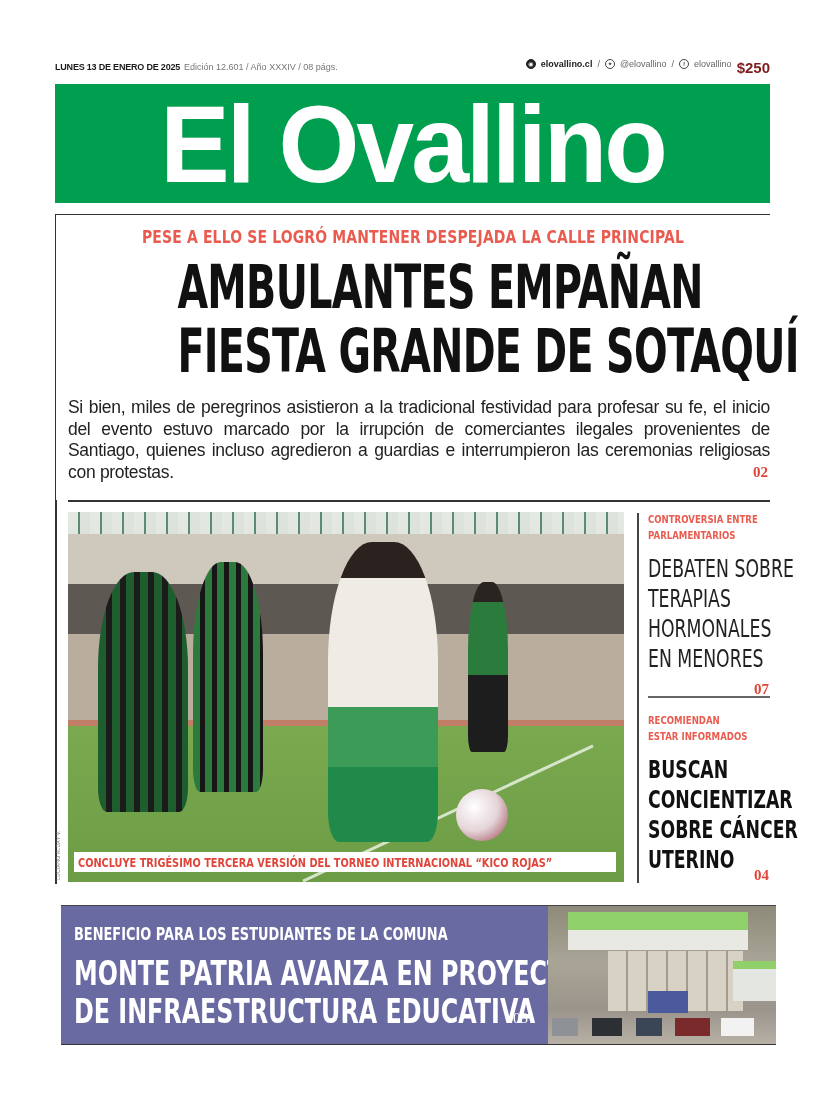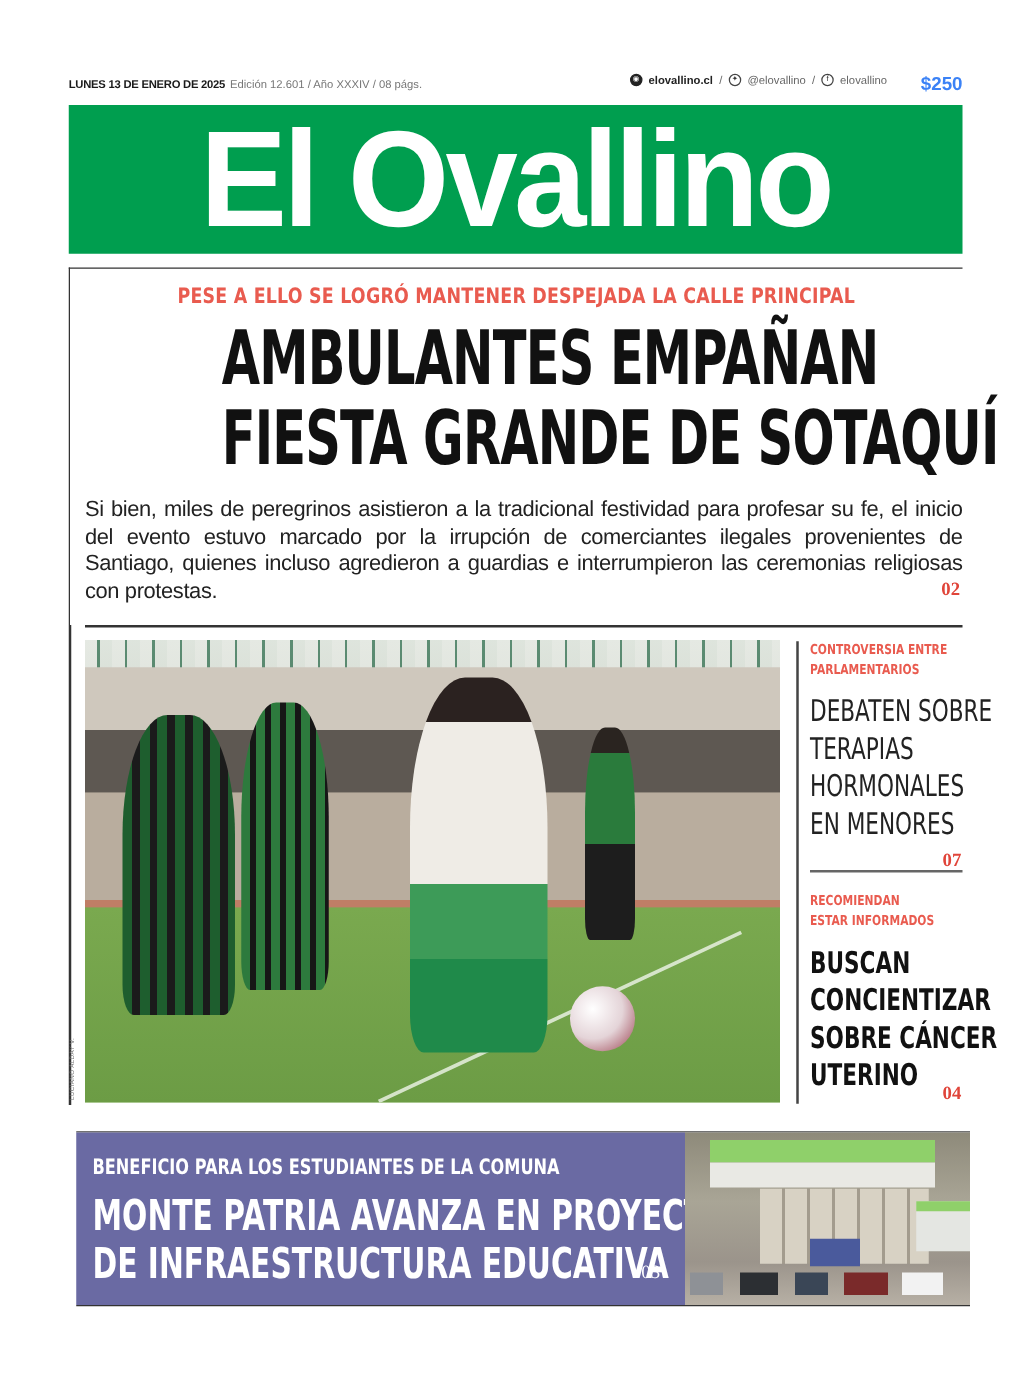--- a/index.html
+++ b/index.html
@@ -10,21 +10,21 @@
   .topbar {
     position: absolute; left: 55px; top: 58px; width: 715px; height: 18px;
     display: flex; align-items: center; justify-content: space-between;
     font-size: 9px;
   }
   .topbar .left { display: flex; align-items: baseline; gap: 4px; }
   .topbar .date { font-weight: bold; font-size: 9px; letter-spacing: -0.2px; }
   .topbar .edition { color: #777; font-size: 9px; text-align: center; }
   .topbar .right { display: flex; gap: 5px; color: #666; font-size: 9px; }
   .topbar .site { font-weight: bold; color: #222; }
-  .topbar .price { font-weight: bold; color: #3b82f6; font-size: 15px; margin-left: 22px; }
+  .topbar .price { font-weight: bold; color: #7f1d1d; font-size: 15px; margin-left: 0; }
   .icon-circle {
     display: inline-flex; width: 10px; height: 10px; border: 1px solid #444; border-radius: 50%;
     align-items: center; justify-content: center; font-size: 6px; line-height: 1; color: #333;
   }
   .icon-globe { background: #222; color: #fff; border-color: #222; }
 
   .masthead {
     position: absolute; left: 55px; top: 84px; width: 715px; height: 119px;
     background: #009e4f; display: flex; align-items: center; justify-content: center;
   }
@@ -187,20 +187,24 @@
   <div class="dark"></div>
   <div class="lowwall"></div>
   <div class="track"></div>
   <div class="grass"></div>
   <div class="line"></div>
   <div class="player p1"></div>
   <div class="player p2"></div>
   <div class="player p4"></div>
   <div class="player p3"></div>
   <div class="ball"></div>
+  <div class="caption-bar">
+    <span class="cap">CONCLUYE TRIGÉSIMO TERCERA VERSIÓN DEL TORNEO INTERNACIONAL “KICO ROJAS”</span>
+
+  </div>
 </div>
 <div class="credit">LUCIANO ALDAY V.</div>
 
 <div class="sidebar-line"></div>
 
 <div class="side-story s1">
   <div class="skicker">
     <div>CONTROVERSIA ENTRE</div>
     <div>PARLAMENTARIOS</div>
   </div>

